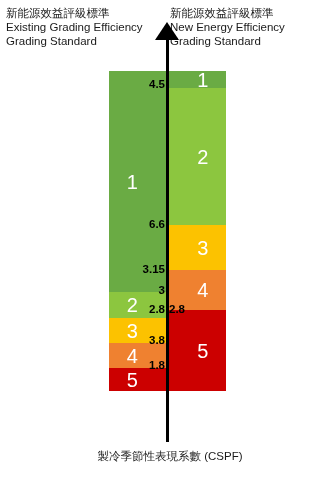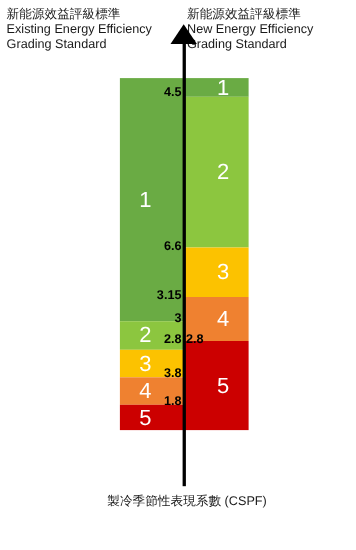--- a/index.html
+++ b/index.html
@@ -116,21 +116,21 @@
     padding-left: 16px;
   }
   .cap-line { font-size: 11.5px; color: #1a1a1a; white-space: nowrap; }
   .cap-zh { font-size: 11.5px; }
 </style>
 </head>
 <body>
 
 <div class="header header-left">
   <div class="hdr-zh">新能源效益評級標準</div>
-  <div class="hdr-en">Existing Energy Efficiency</div>
+  <div class="hdr-en">Existing Grading Efficiency</div>
   <div class="hdr-en">Grading Standard</div>
 </div>
 
 <div class="header header-right">
   <div class="hdr-zh">新能源效益評級標準</div>
   <div class="hdr-en">New Energy Efficiency</div>
   <div class="hdr-en">Grading Standard</div>
 </div>
 
 <div id="chart">

